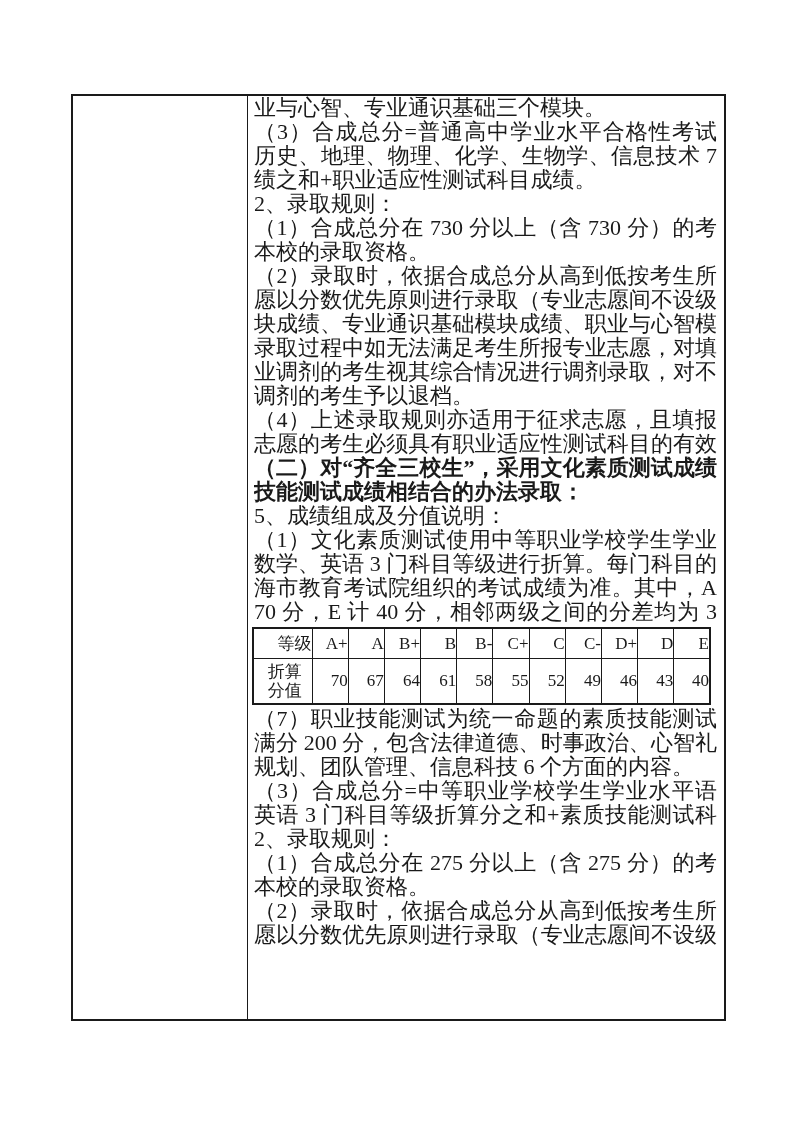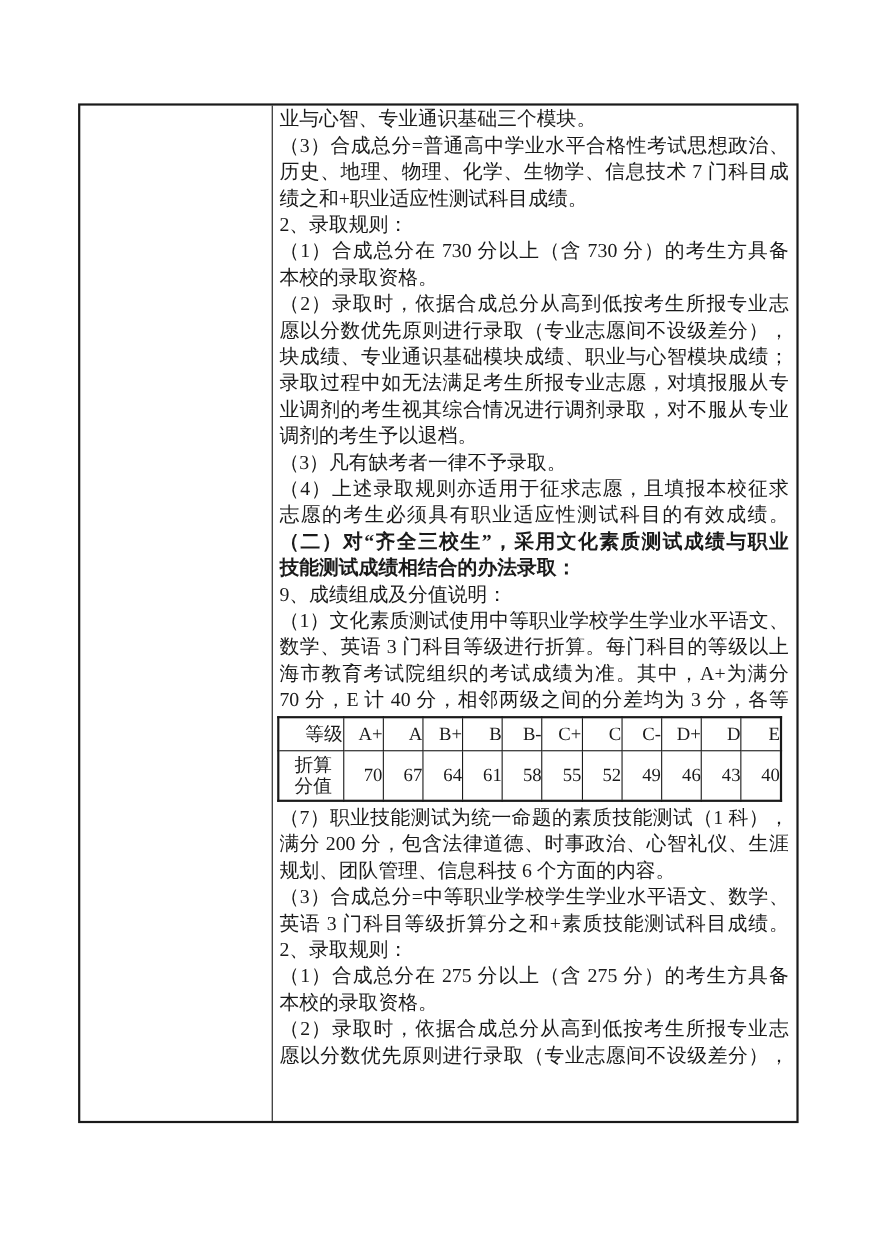--- a/index.html
+++ b/index.html
@@ -14,21 +14,21 @@
     position:absolute;left:71px;top:94px;width:655px;height:927px;
     border:2px solid #1a1a1a;box-sizing:border-box;display:flex;background:#ffffff;
   }
   .cell-left{
     flex:0 0 175px;width:175px;border-right:1px solid #1a1a1a;box-sizing:border-box;
   }
   .cell-right{
     flex:1;box-sizing:border-box;padding:0 7px 0 6px;overflow:hidden;color:#1a1a1a;
   }
   .tline{
-    font-size:18px;line-height:24px;height:24px;overflow:hidden;
+    font-size:22px;line-height:24px;height:24px;overflow:hidden;
     white-space:nowrap;color:#1a1a1a;
   }
   .tline.j{white-space:normal;text-align:justify;text-align-last:justify;word-break:break-all;}
   .tline.b{font-weight:bold;}
   .grade-table{
     border-collapse:collapse;table-layout:fixed;width:459px;
     margin:3px 0 2px -2px;border:2px solid #1a1a1a;
   }
   .grade-table td{
     border:1px solid #1a1a1a;text-align:right;vertical-align:middle;
@@ -52,26 +52,25 @@
           <div class="tline">绩之和+职业适应性测试科目成绩。</div>
           <div class="tline">2、录取规则：</div>
           <div class="tline j">（1）合成总分在 730 分以上（含 730 分）的考生方具备</div>
           <div class="tline">本校的录取资格。</div>
           <div class="tline j">（2）录取时，依据合成总分从高到低按考生所报专业志</div>
           <div class="tline j">愿以分数优先原则进行录取（专业志愿间不设级差分），</div>
           <div class="tline j">块成绩、专业通识基础模块成绩、职业与心智模块成绩；</div>
           <div class="tline j">录取过程中如无法满足考生所报专业志愿，对填报服从专</div>
           <div class="tline j">业调剂的考生视其综合情况进行调剂录取，对不服从专业</div>
           <div class="tline">调剂的考生予以退档。</div>
-          <div class="tline">（3）凡有缺考者一律不予录取。</div>
           <div class="tline j">（4）上述录取规则亦适用于征求志愿，且填报本校征求</div>
           <div class="tline j">志愿的考生必须具有职业适应性测试科目的有效成绩。</div>
           <div class="tline j b">（二）对“齐全三校生”，采用文化素质测试成绩与职业</div>
           <div class="tline b">技能测试成绩相结合的办法录取：</div>
-          <div class="tline">9、成绩组成及分值说明：</div>
+          <div class="tline">5、成绩组成及分值说明：</div>
           <div class="tline j">（1）文化素质测试使用中等职业学校学生学业水平语文、</div>
           <div class="tline j">数学、英语 3 门科目等级进行折算。每门科目的等级以上</div>
           <div class="tline j">海市教育考试院组织的考试成绩为准。其中，A+为满分</div>
           <div class="tline j">70 分，E 计 40 分，相邻两级之间的分差均为 3 分，各等</div>
         </div>
       <table class="grade-table">
         <colgroup>
           <col style="width:59px">
           <col>
             <col>

